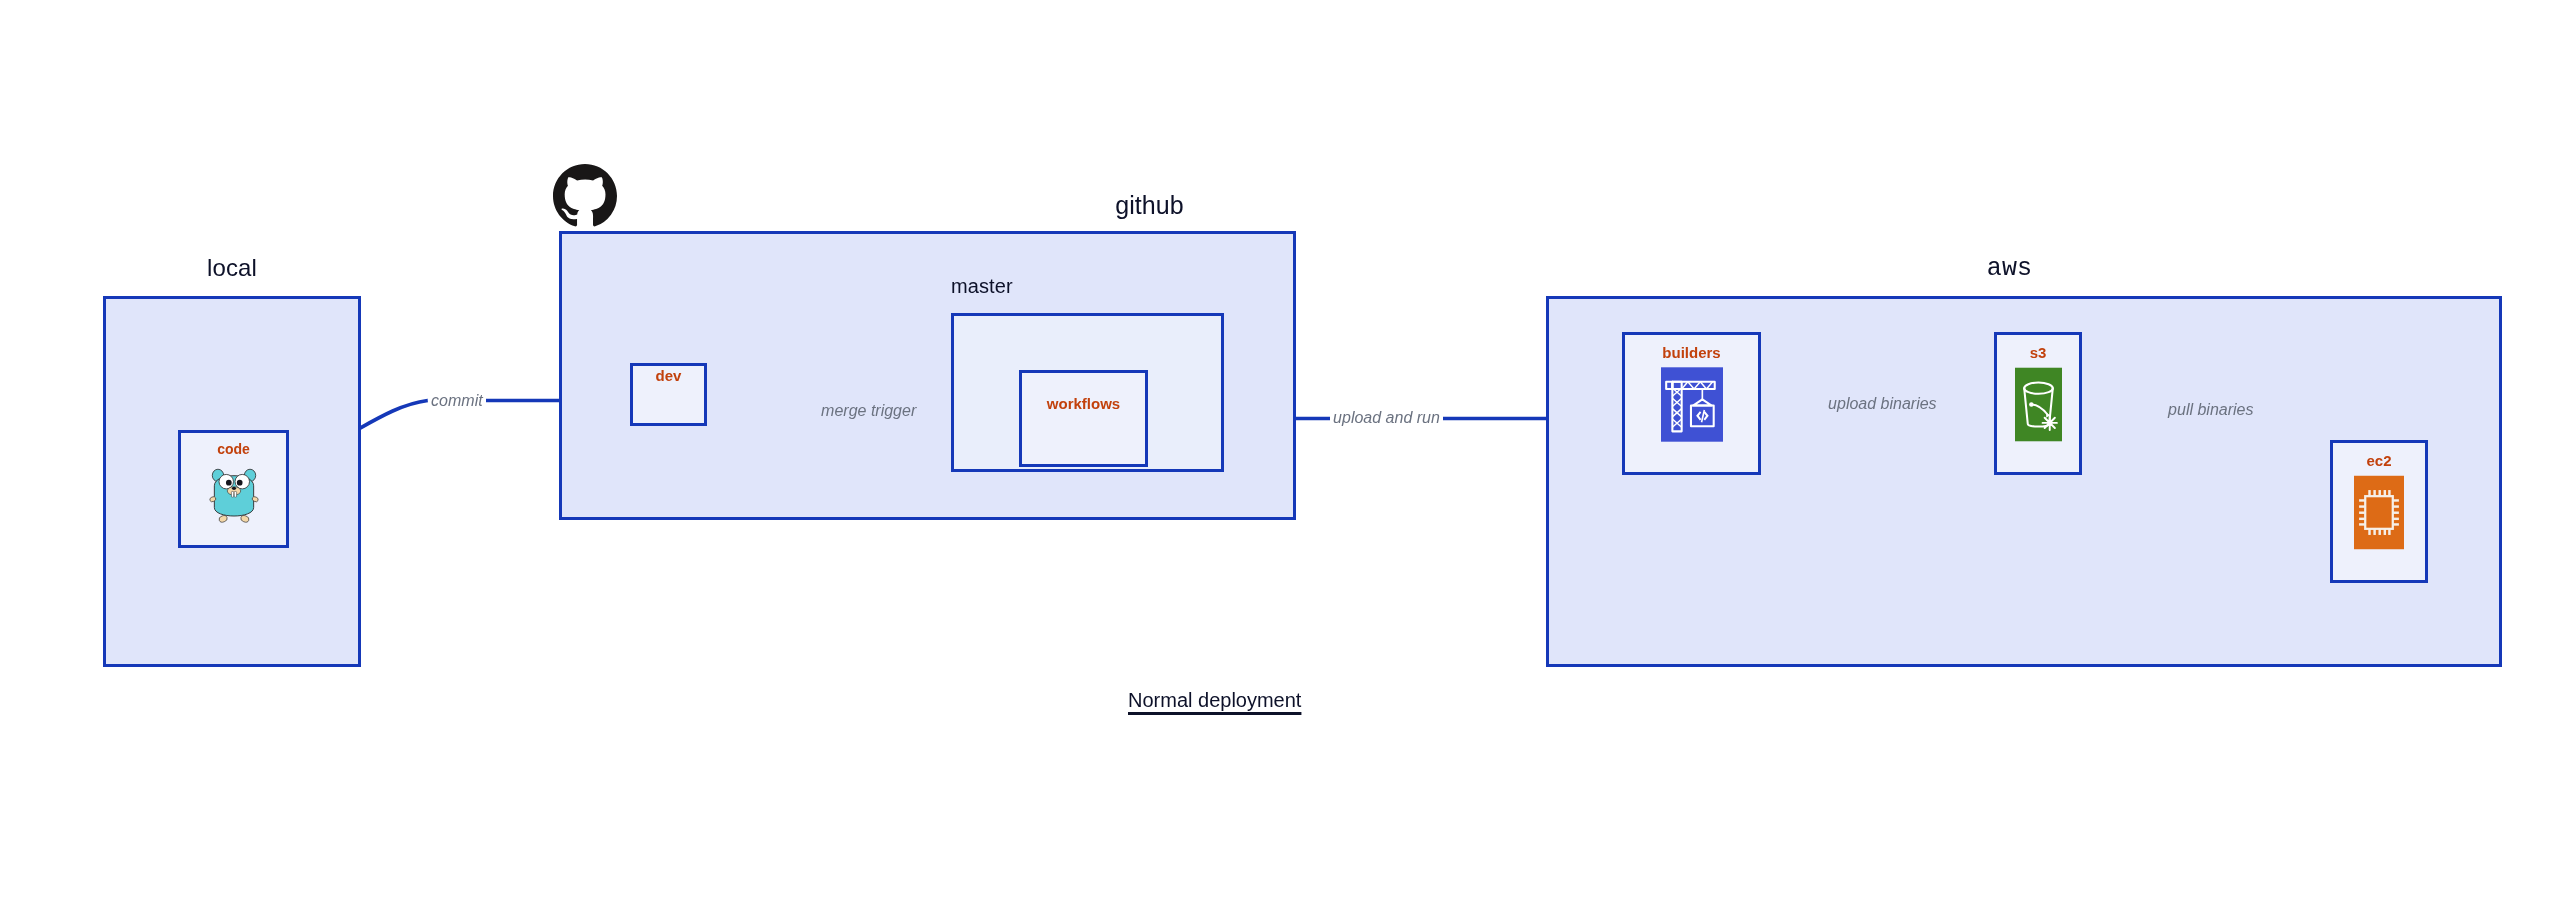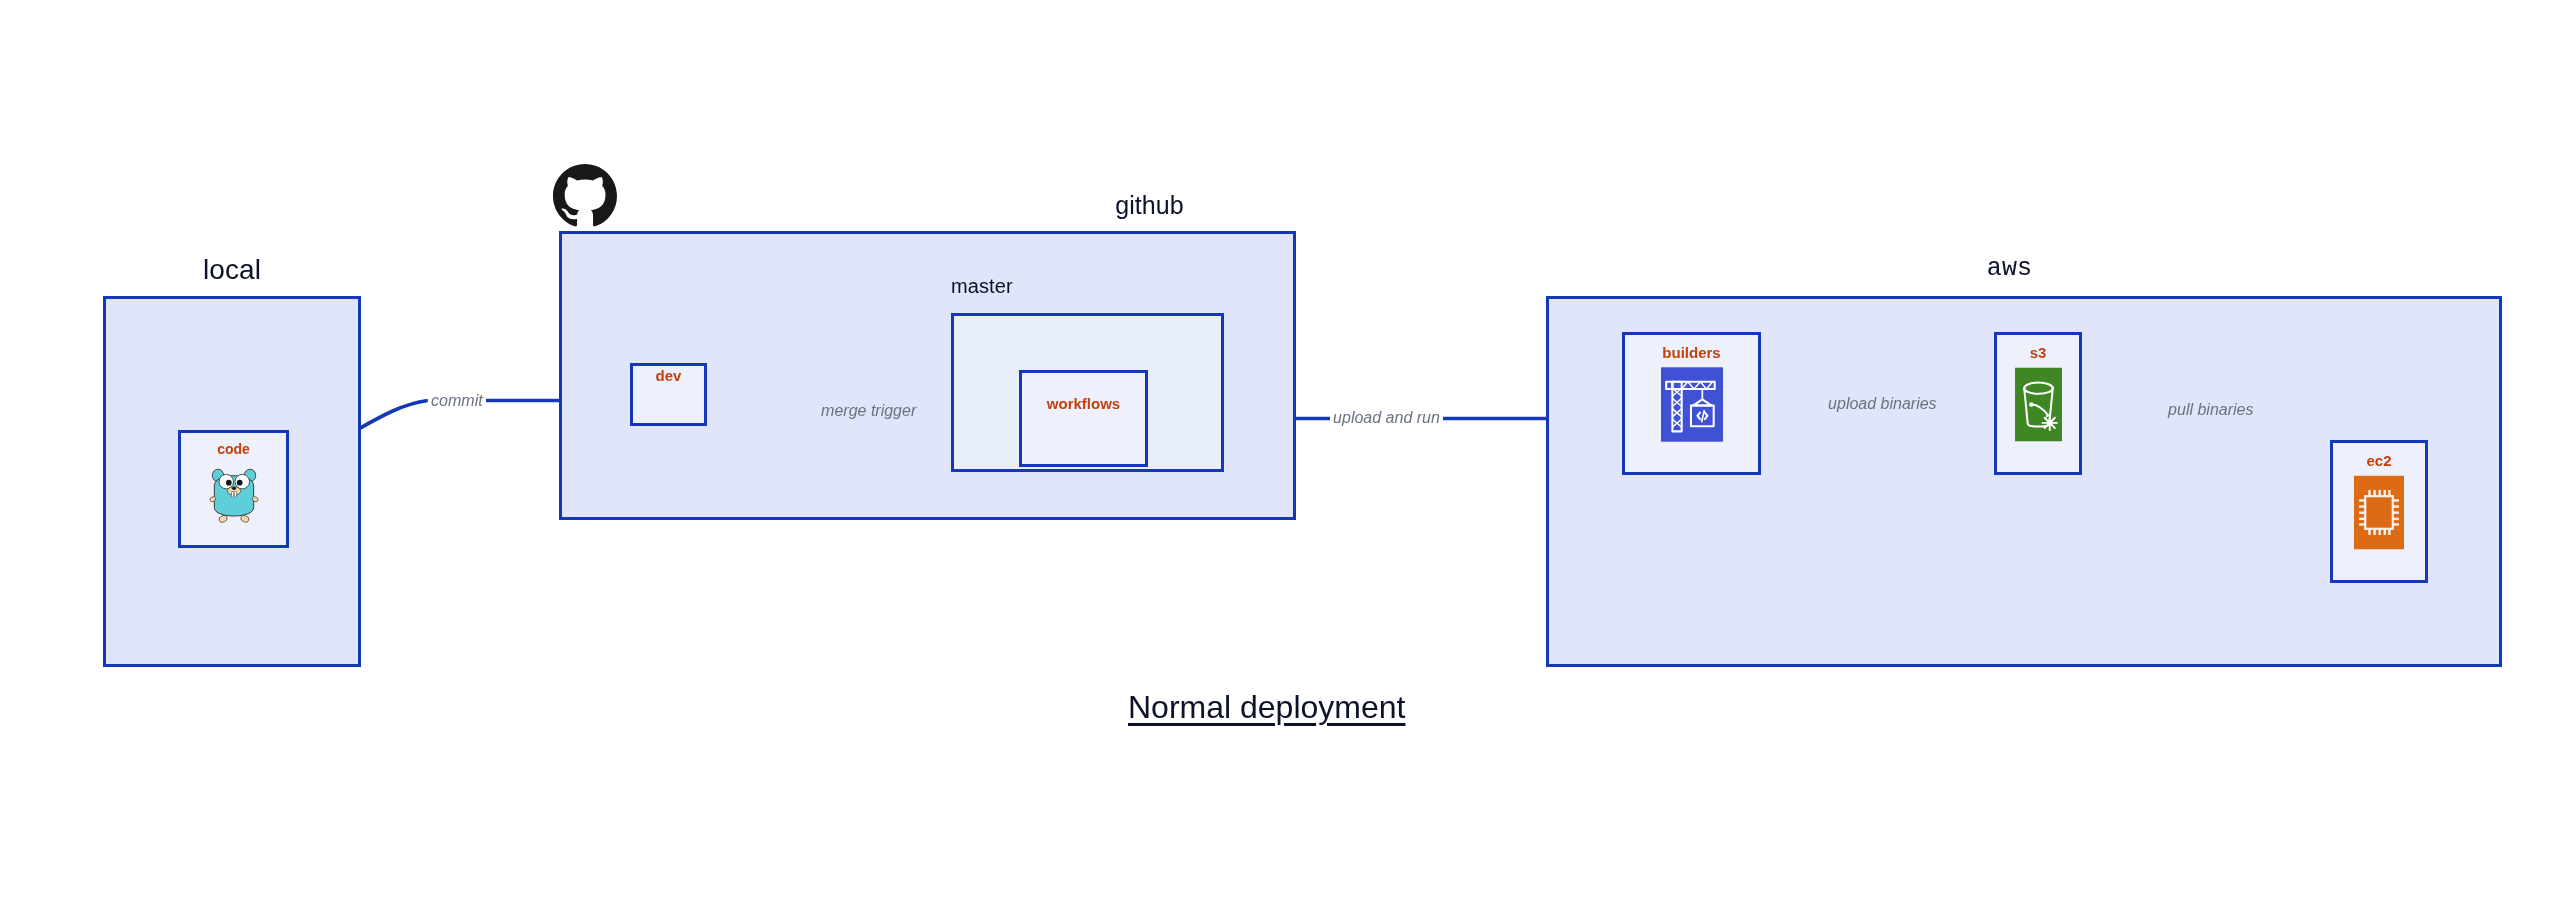--- a/index.html
+++ b/index.html
@@ -127,21 +127,21 @@
     <g>
       <path d="M 3405 783 L 3865 783" fill="none" stroke="#1538b8" stroke-width="7" marker-end="url(#arrowhead)"></path>
     </g>
 
     <g>
       <path d="M 4090 778 C 4180 772, 4235 800, 4285 843" fill="none" stroke="#1538b8" stroke-width="7"></path>
       <path d="M 4285 843 C 4340 890, 4390 930, 4455 948" fill="none" stroke="#1538b8" stroke-width="7" marker-end="url(#arrowhead)"></path>
     </g>
   </svg>
 
-  <div class="group-title" style="left:103px; top:254px; width:258px; text-align:center; font-size:28px;">local</div>
+  <div class="group-title" style="left:103px; top:254px; width:258px; text-align:center; font-size:24px;">local</div>
 
   <div class="group" style="left:103px; top:296px; width:258px; height:371px;"></div>
 
   <div class="node" style="left:178px; top:430px; width:111px; height:118px; padding-top:8.2px;">
     <div class="node-label" style="font-size:14px;">code</div>
     <span class="node-icon" style="margin-top:5.2px;">
       <svg width="52" height="61" viewBox="0 0 100 118" xmlns="http://www.w3.org/2000/svg">
 
         <ellipse cx="19" cy="26" rx="11" ry="12" fill="#5ecfd9" stroke="#2f2f2f" stroke-width="1.6"></ellipse>
         <ellipse cx="81" cy="26" rx="11" ry="12" fill="#5ecfd9" stroke="#2f2f2f" stroke-width="1.6"></ellipse>
@@ -278,16 +278,16 @@
   <div class="edge-label" style="left:428px; top:393px; font-size:16px; background:#ffffff; padding:0 3.1px;">commit</div>
 
   <div class="edge-label" style="left:818px; top:403px; font-size:16px; background:#e0e5fa; padding:0 3.1px;">merge trigger</div>
 
   <div class="edge-label" style="left:1330px; top:410px; font-size:16px; background:#ffffff; padding:0 3.1px;">upload and run</div>
 
   <div class="edge-label" style="left:1825px; top:396px; font-size:16px; background:#e0e5fa; padding:0 3.1px;">upload binaries</div>
 
   <div class="edge-label" style="left:2165px; top:402px; font-size:16px; background:#e0e5fa; padding:0 3.1px;">pull binaries</div>
 
-  <div id="diagram-caption" style="left:1128px; top:689px; font-size:32px;text-align:right;">Normal deployment</div>
+  <div id="diagram-caption" style="left:1128px; top:689px; font-size:20px;text-align:right;">Normal deployment</div>
 
 </div>
 
 
 </body></html>

